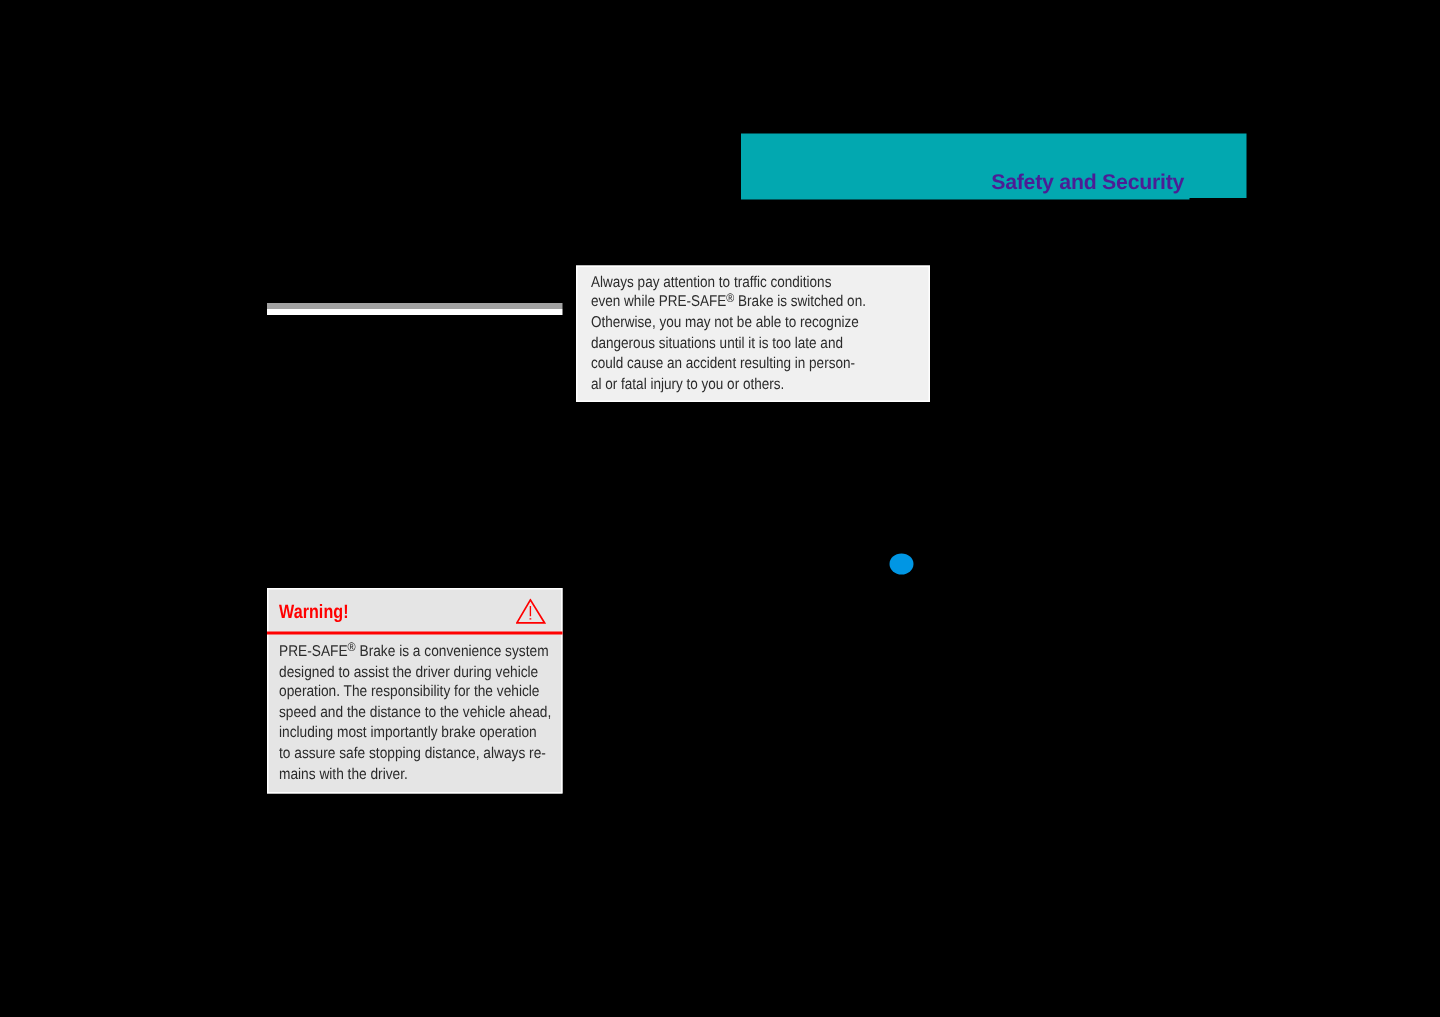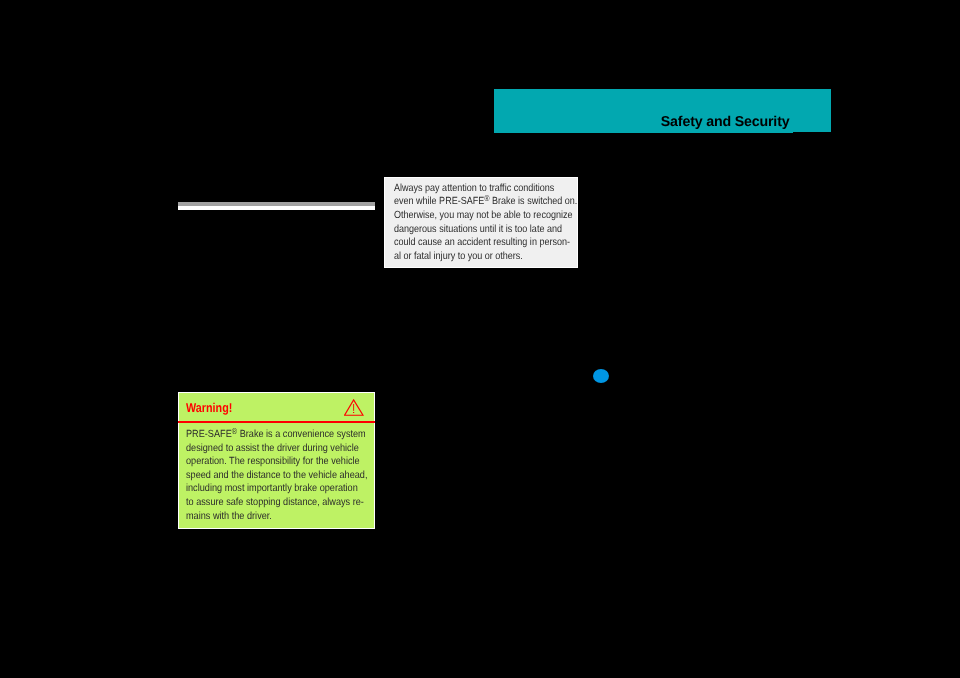--- a/index.html
+++ b/index.html
@@ -37,21 +37,21 @@
     left: 494px;
     top: 132px;
     width: 299px;
     height: 1px;
     background: #02a8b0;
   }
   .header-title {
     position: absolute;
     left: 166.8px;
     top: 26.1px;
-    color: #000000;
+    color: #4c1d95;
     font-size: 14.2px;
     font-weight: bold;
     letter-spacing: -0.16px;
     line-height: 14px;
     white-space: nowrap;
     transform: translateZ(0);
     text-align: right;
   }
   
   .section-rule {
@@ -67,21 +67,21 @@
   }
   .section-rule .rule-bottom {
     height: 4px;
     background: #ffffff;
   }
   
   .info-box {
     position: absolute;
     left: 384px;
     top: 177px;
-    width: 194px;
+    width: 236px;
     height: 91px;
     background: #f0f0f0;
     border: 1px solid #ffffff;
     box-sizing: border-box;
   }
   .info-box-text {
     position: absolute;
     left: 8.8px;
     top: 3.9px;
     width: 215px;
@@ -102,21 +102,21 @@
     border-radius: 50%;
     background: #0096e4;
   }
   
   .warning-box {
     position: absolute;
     left: 178px;
     top: 392px;
     width: 197px;
     height: 137px;
-    background: #bef264;
+    background: #e5e5e5;
     border: 1px solid #ffffff;
     box-sizing: border-box;
   }
   .warning-head {
     position: relative;
     height: 31px;
   }
   .warning-title {
     position: absolute;
     left: 7.1px;

